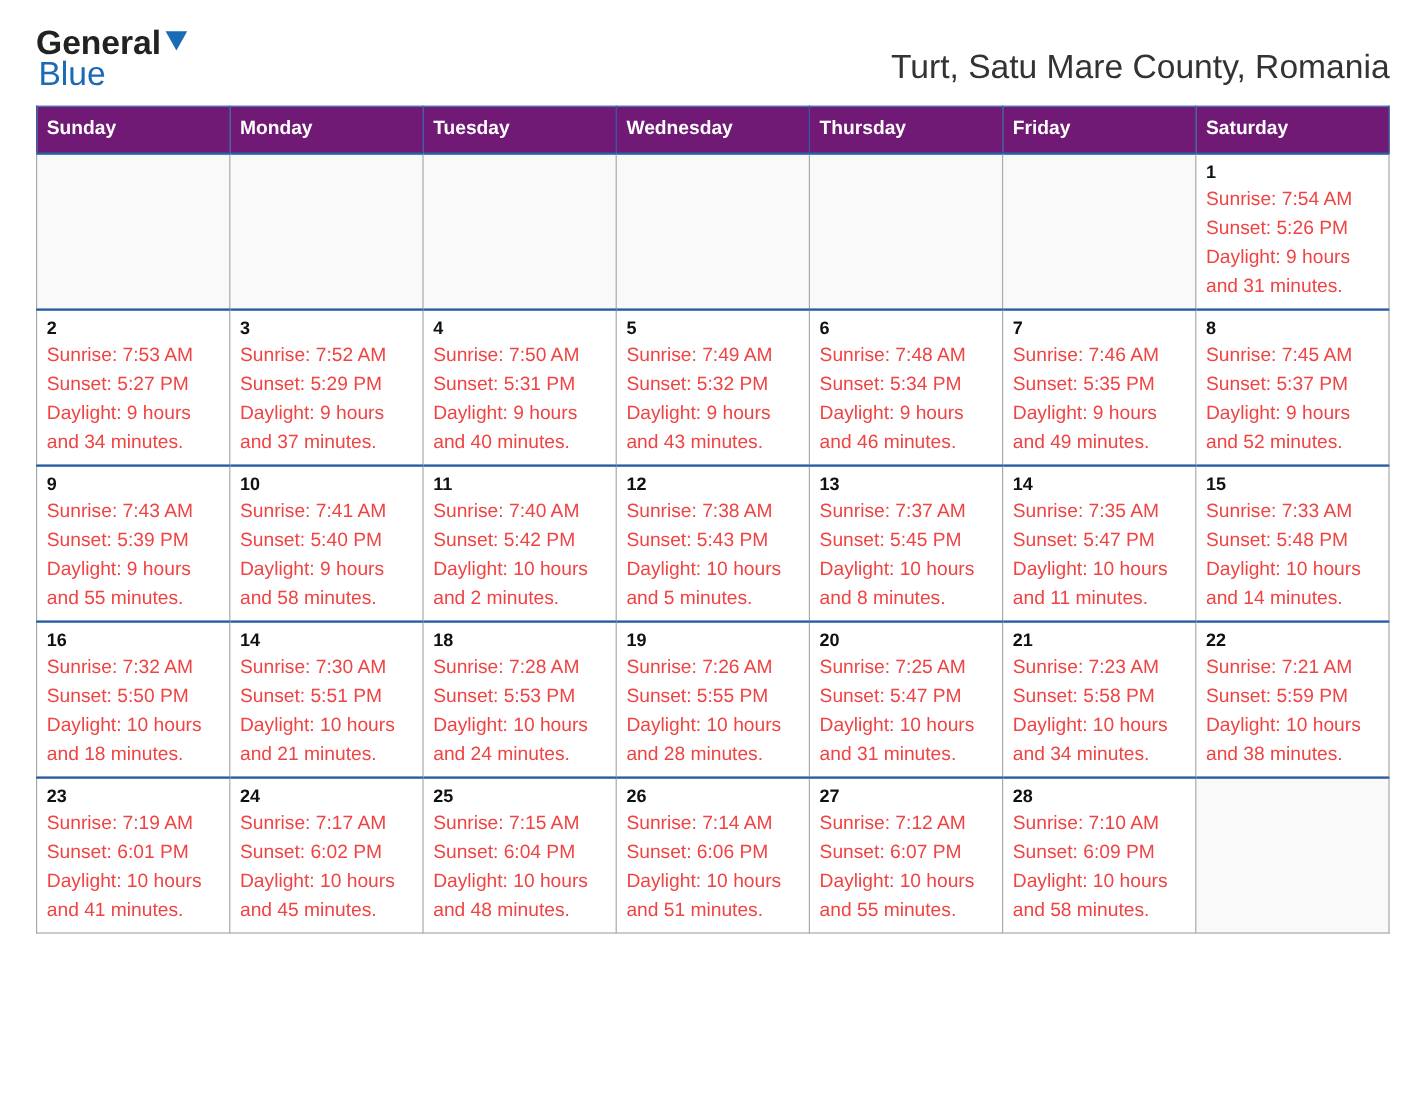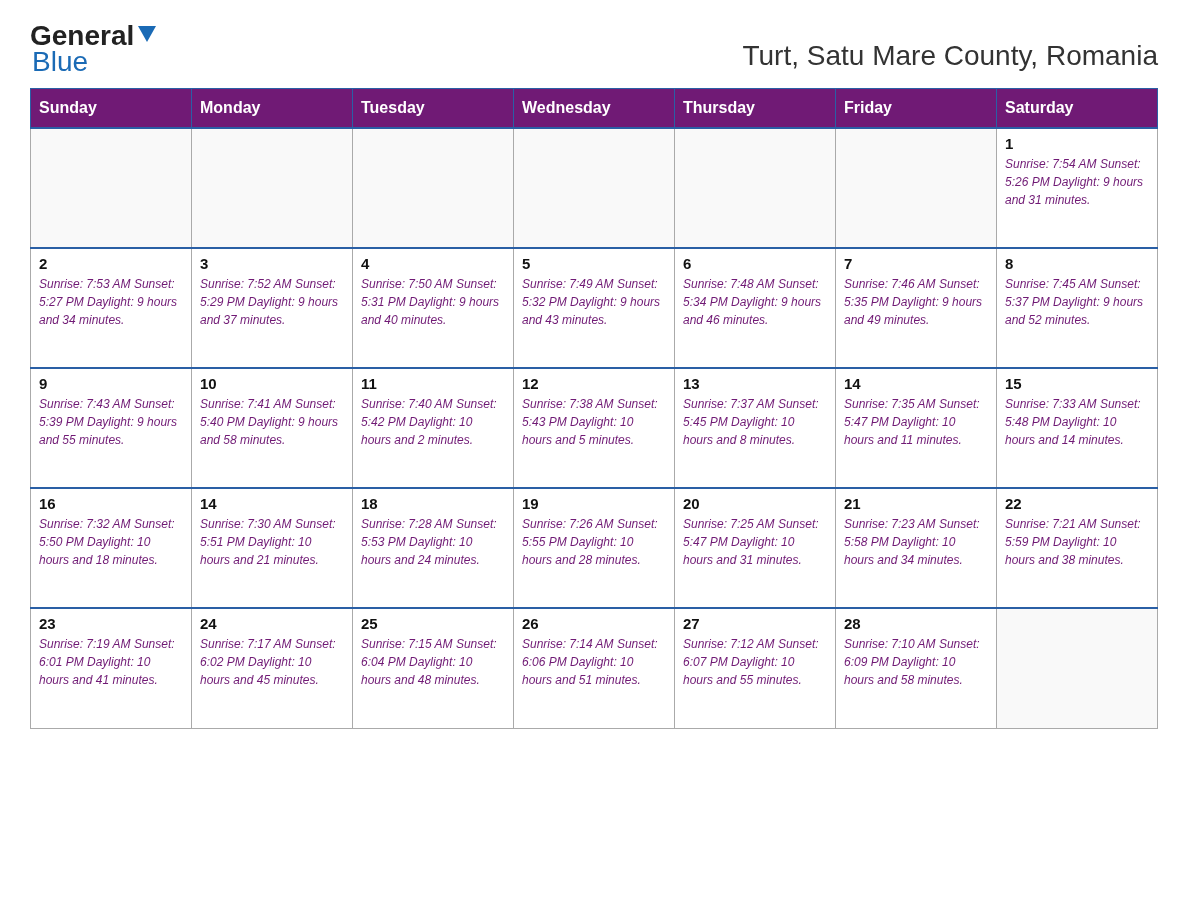--- a/index.html
+++ b/index.html
@@ -59,24 +59,23 @@
     .calendar tbody tr td {
       border-top: 2px solid #2a5fa5;
     }
     .day-number {
       font-size: 15px;
       font-weight: bold;
       color: #111;
       margin-bottom: 3px;
     }
     .day-info {
-      font-size: 12px;
-      color: #701a75;
+      font-size: 16px;
+      color: #ef4444;
       line-height: 1.5;
-      font-style: italic;
     }
     .empty-cell {
       background: #f9f9f9;
     }
     .logo-wrapper {
       display: flex;
       flex-direction: column;
       align-items: flex-start;
     }
     .logo-line1 {

